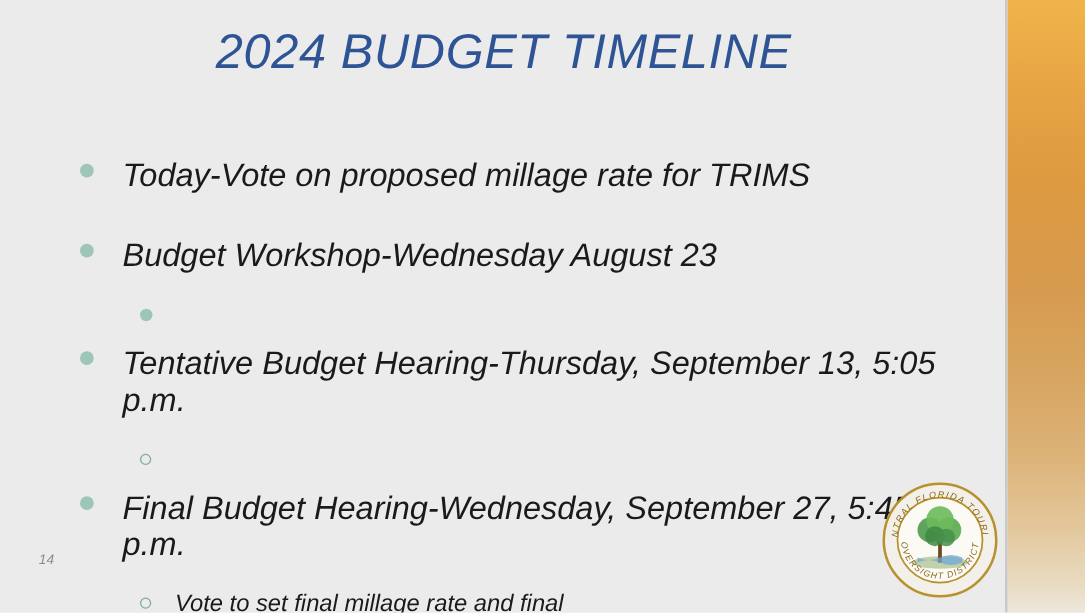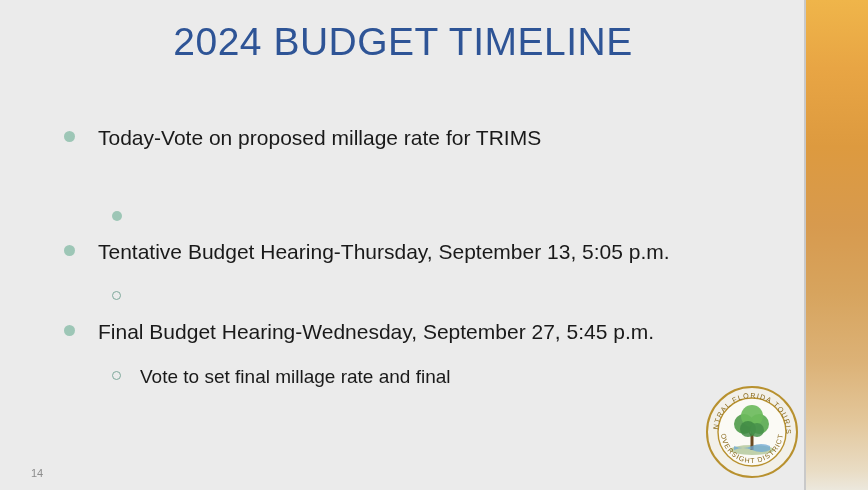--- a/index.html
+++ b/index.html
@@ -12,20 +12,21 @@
     background: #ffffff;
     font-family: "Liberation Sans", sans-serif;
     overflow: hidden;
   }
   .slide {
     position: relative;
     width: 868px;
     height: 490px;
     background: #ebebeb;
     overflow: hidden;
+    font-style: italic;
   }
   
   .right-band {
     position: absolute;
     top: 0;
     right: 0;
     width: 62px;
     height: 490px;
     background: linear-gradient(180deg,
         #efb54a 0%,
@@ -60,21 +61,21 @@
   }
   .body-list {
     position: absolute;
     left: 54px;
     top: 126px;
     width: 730px;
   }
   .lvl1 {
     position: relative;
     padding-left: 44px;
-    font-size: 21px;
+    font-size: 26px;
     color: #1a1a1a;
     line-height: 1.15;
     margin-bottom: 0;
   }
   .lvl1 .bullet {
     position: absolute;
     left: 10px;
     top: 5px;
     width: 11px;
     height: 11px;
@@ -106,21 +107,21 @@
     border-radius: 50%;
     border: 1.5px solid #7ea99b;
     background: transparent;
     box-sizing: border-box;
   }
   .gap-sm { height: 22px; }
   .gap-lg { height: 34px; }
   .page-number {
     position: absolute;
     left: 31px;
-    bottom: 11px;
+    bottom: 36px;
     font-size: 11px;
     color: #8c8c8c;
   }
   
   .seal {
     position: absolute;
     right: 68px;
     bottom: 10px;
     width: 96px;
     height: 96px;
@@ -139,20 +140,24 @@
 
   <div class="body-list">
 
     <div class="lvl1">
       <span class="bullet"></span>
       <span>Today-Vote on proposed millage rate for TRIMS</span>
     </div>
 
     <div class="gap-lg"></div>
 
+    <div class="lvl1">
+      <span class="bullet"></span>
+      <span>Budget Workshop-Wednesday August 23</span>
+    </div>
 
     <div class="gap-sm"></div>
 
     <div class="lvl2">
       <span class="bullet-solid"></span>
     </div>
 
     <div class="gap-lg"></div>
 
     <div class="lvl1">

